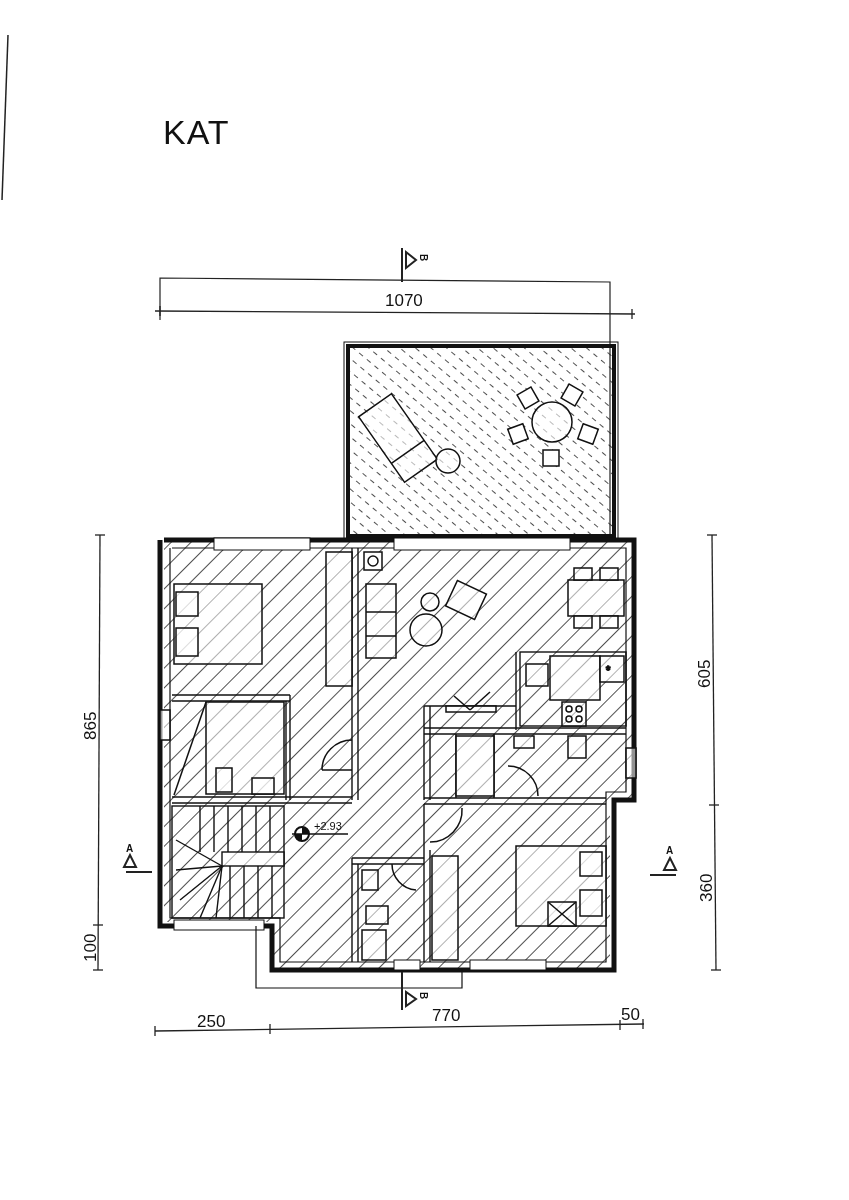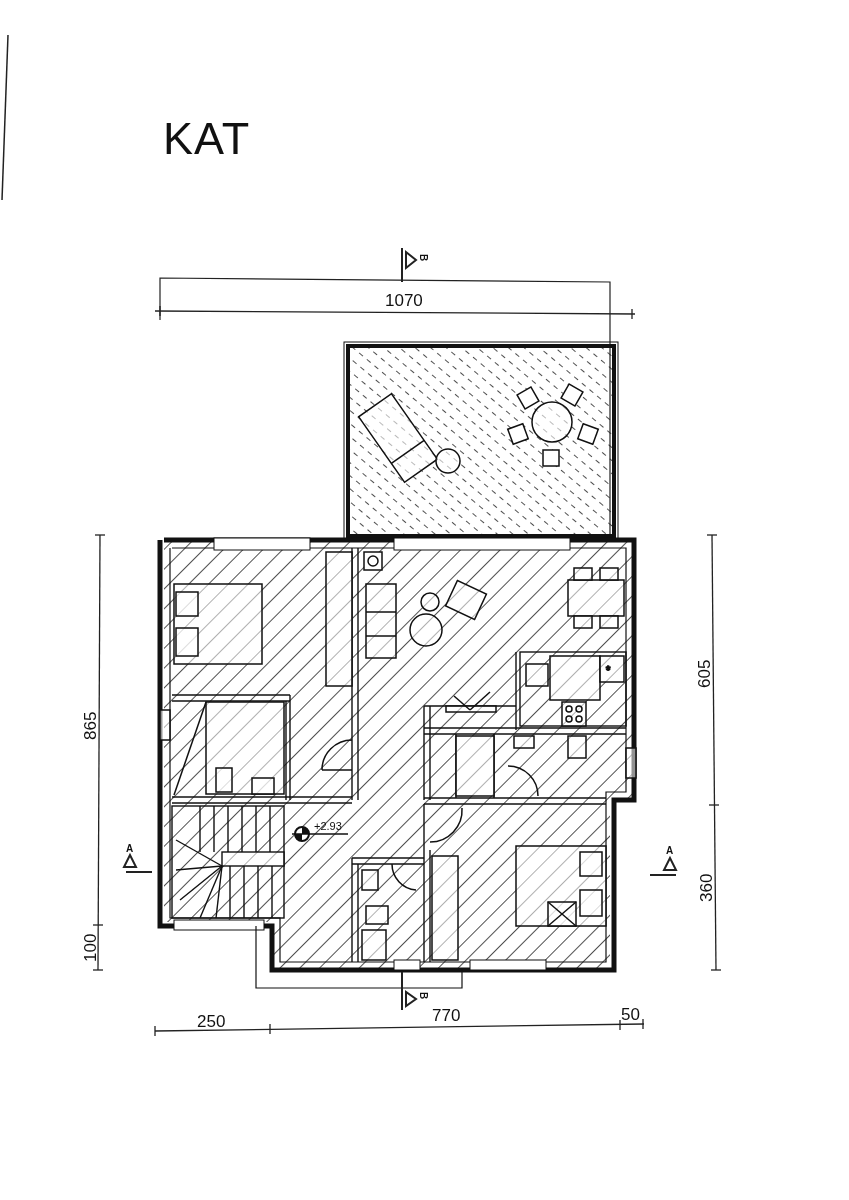--- a/index.html
+++ b/index.html
@@ -1,17 +1,17 @@
 <!DOCTYPE html>
 <html><head>
 <meta charset="utf-8">
 <style>
   html, body { margin: 0; padding: 0; background: #ffffff; }
   body { width: 849px; height: 1200px; position: relative; overflow: hidden; font-family: "Liberation Sans", sans-serif; color: #111; }
-  .title { position: absolute; left: 163px; top: 113px; font-size: 45px; font-weight: 400; letter-spacing: 1px; font-family: "Liberation Sans", sans-serif; }
+  .title { position: absolute; left: 163px; top: 113px; font-size: 34px; font-weight: 400; letter-spacing: 1px; font-family: "Liberation Sans", sans-serif; }
   svg.plan { position: absolute; left: 0; top: 0; }
   .dim { font-family: "Liberation Sans", sans-serif; font-size: 17px; fill: #111; }
   .small { font-family: "Liberation Sans", sans-serif; font-size: 11px; fill: #111; }
   .sec { font-family: "Liberation Sans", sans-serif; font-size: 10px; fill: #111; font-weight: bold; }
 </style>
 </head>
 <body>
 
 <div class="title">KAT</div>
 

